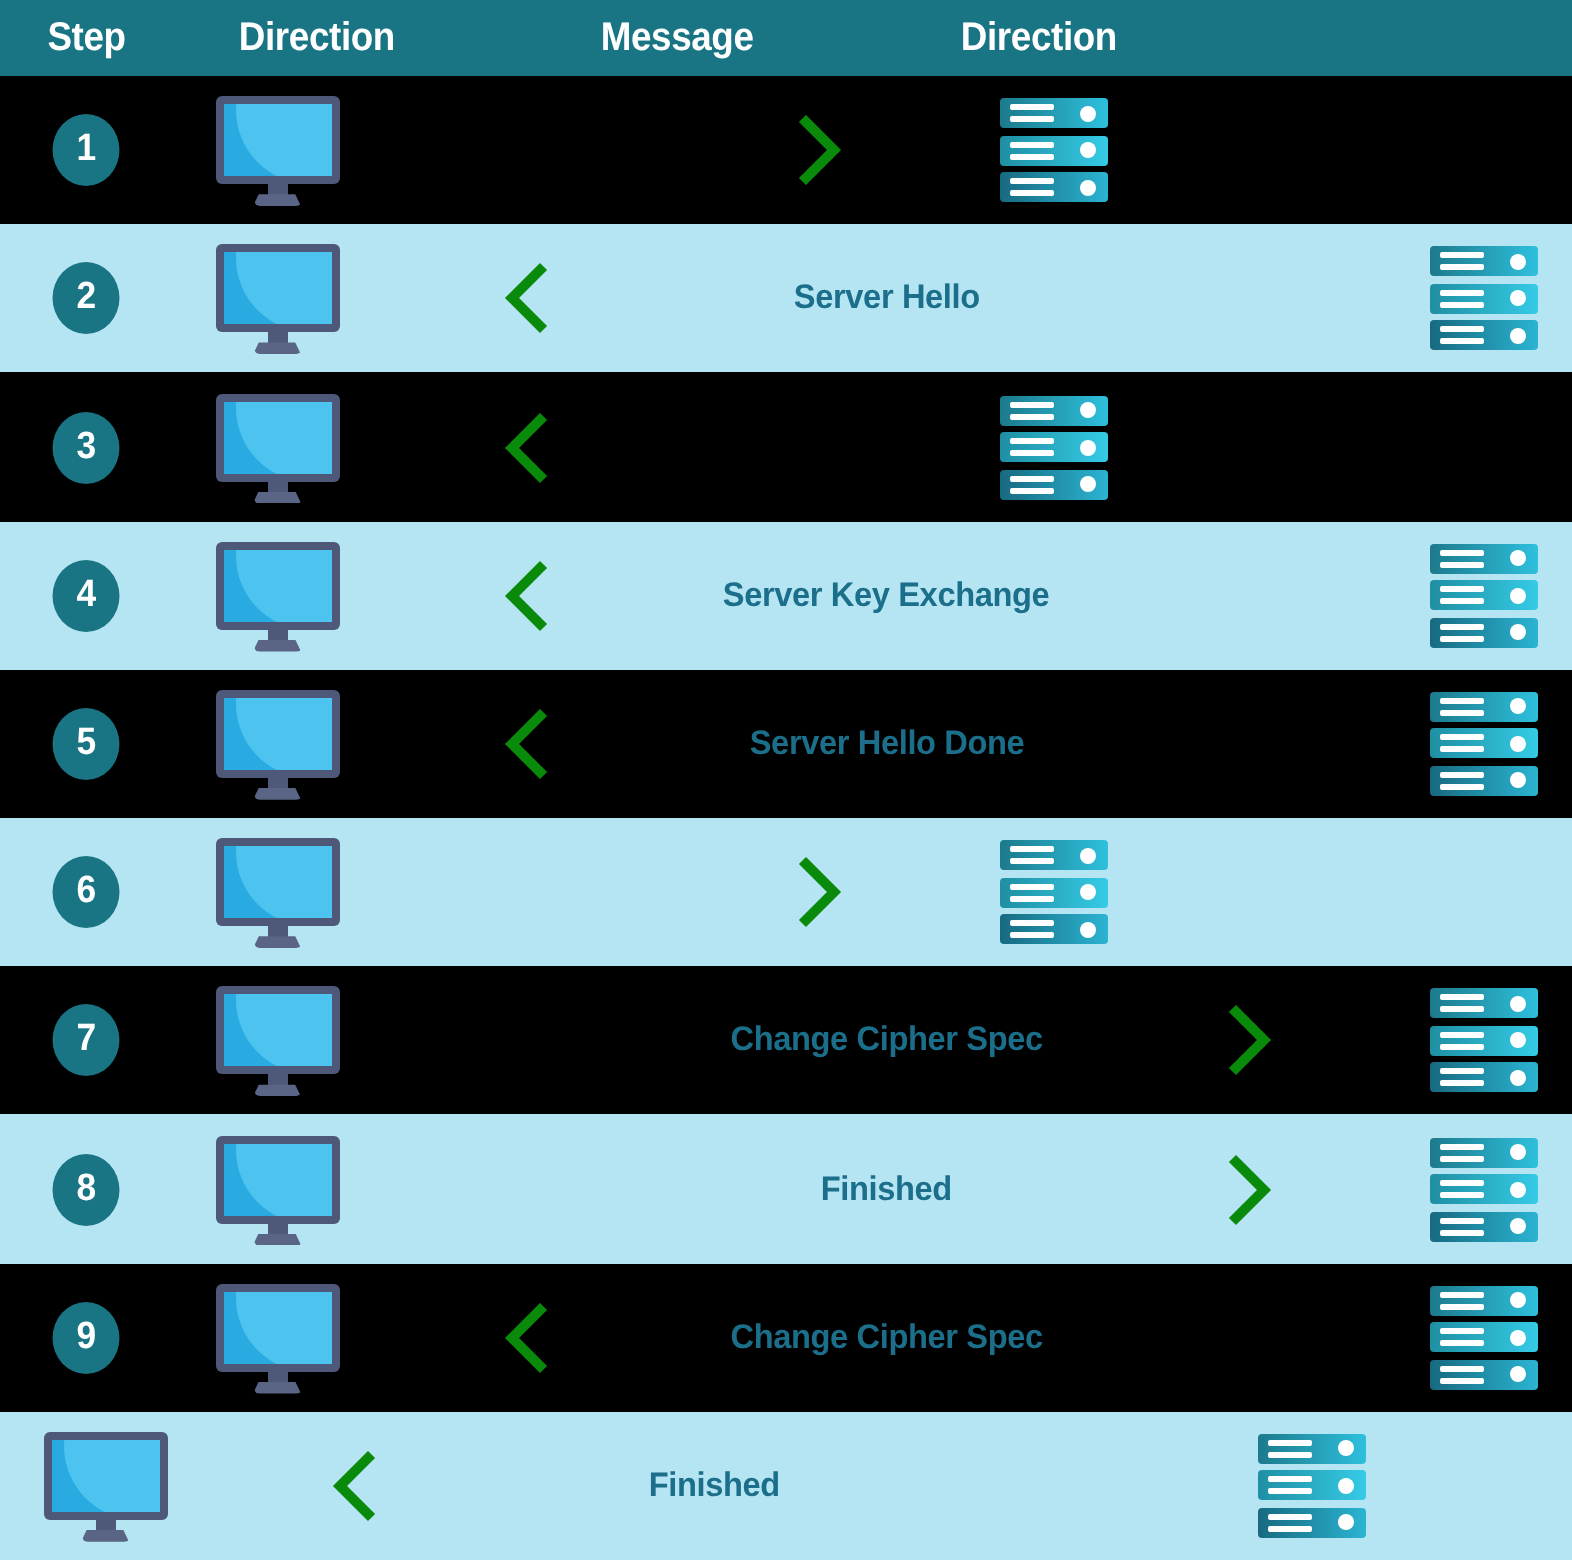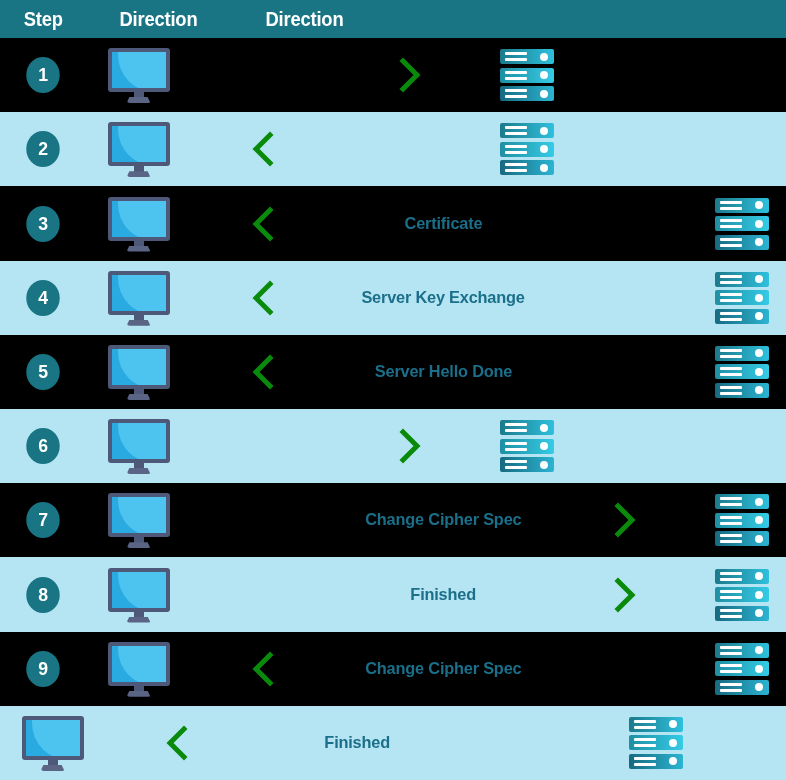--- a/index.html
+++ b/index.html
@@ -200,20 +200,23 @@
 
 <div class="table">
 
   <div class="header-row" id="header-row">
       <div class="cell c-step">
         <span class="header-cell">Step</span>
       </div>
       <div class="cell c-dir-left">
         <span class="header-cell">Direction</span>
       </div>
+      <div class="cell c-message">
+        <span class="header-cell">Message</span>
+      </div>
       <div class="cell c-dir-right">
         <span class="header-cell">Direction</span>
       </div>
     </div>
 
   <div id="rows-container" style="flex:1 1 auto; display:flex; flex-direction:column; min-height:0;">
       <div class="row dark">
         <div class="cell c-step">
           <div class="step-circle">1</div>
         </div>
@@ -271,20 +274,23 @@
             <div class="base"></div>
           </div>
         </div>
         <div class="cell c-dir-left">
           <div class="chev">
             <svg width="26" height="40" viewBox="0 0 26 40">
               <polyline points="19,6 5,20 19,34" fill="none" stroke="#0a8a0a" stroke-width="5" stroke-linecap="square" stroke-linejoin="miter"></polyline>
             </svg>
           </div>
         </div>
+        <div class="cell c-message">
+          <span class="msg-text">Server Hello</span>
+        </div>
         <div class="cell c-dir-right"></div>
         <div class="cell c-server">
           <div class="server">
             <div class="bar b1">
               <span class="lines">
                 <i></i>
                 <i></i>
               </span>
               <span class="dot"></span>
             </div>
@@ -316,23 +322,20 @@
             <div class="neck"></div>
             <div class="base"></div>
           </div>
         </div>
         <div class="cell c-dir-left">
           <div class="chev">
             <svg width="26" height="40" viewBox="0 0 26 40">
               <polyline points="19,6 5,20 19,34" fill="none" stroke="#0a8a0a" stroke-width="5" stroke-linecap="square" stroke-linejoin="miter"></polyline>
             </svg>
           </div>
-        </div>
-        <div class="cell c-message">
-          <span class="msg-text">Certificate</span>
         </div>
         <div class="cell c-dir-right"></div>
         <div class="cell c-server">
           <div class="server">
             <div class="bar b1">
               <span class="lines">
                 <i></i>
                 <i></i>
               </span>
               <span class="dot"></span>

